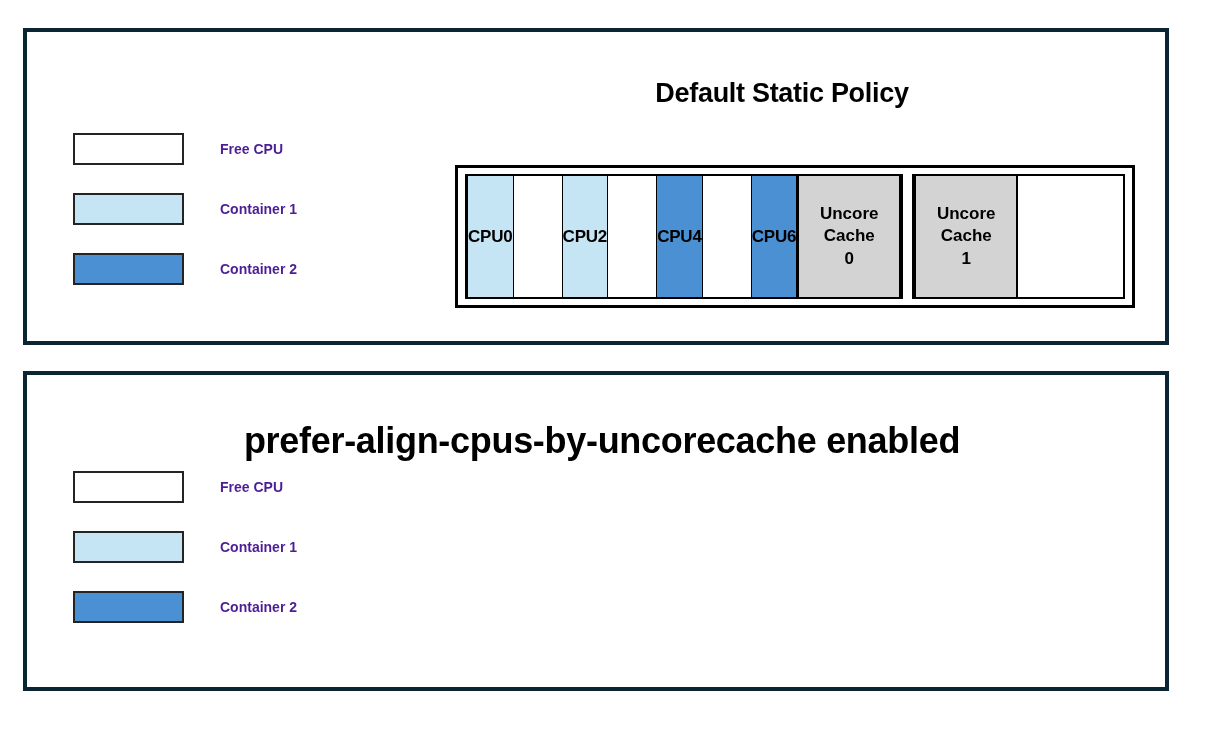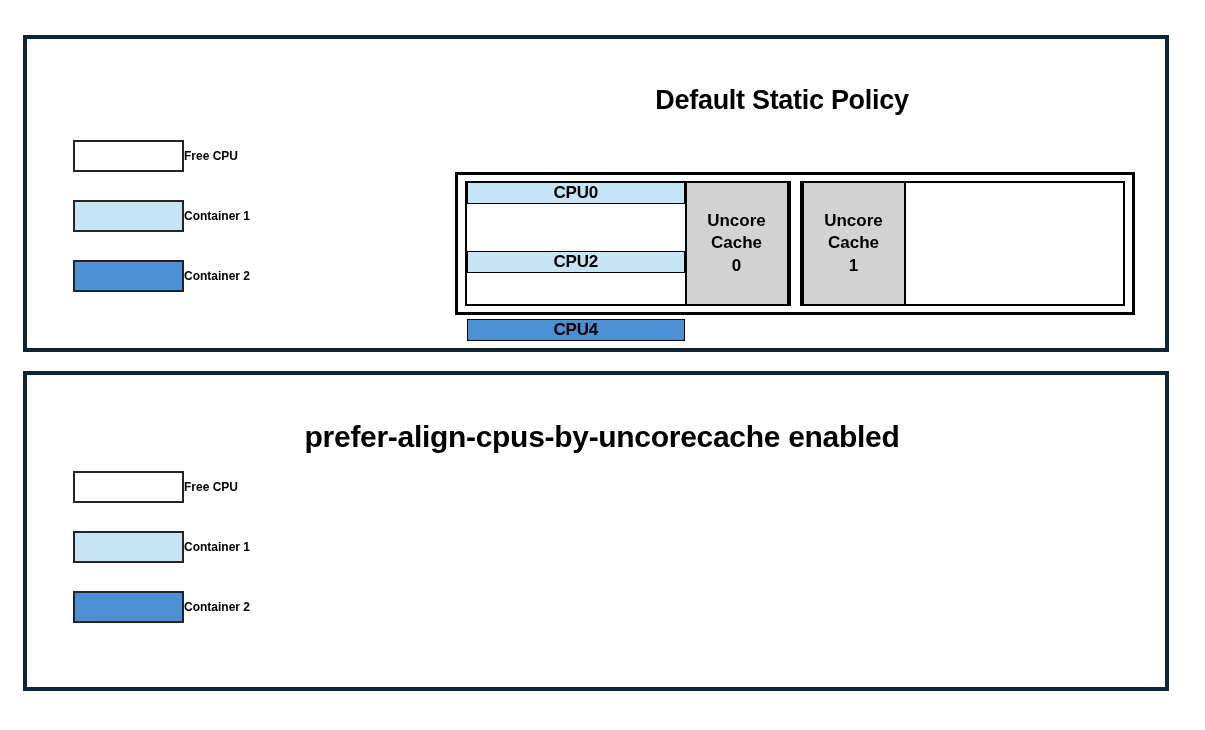--- a/index.html
+++ b/index.html
@@ -16,38 +16,38 @@
   }
 
   .panel {
     position: absolute;
     left: 23px;
     width: 1146px;
     border: 4px solid #0b2534;
     box-sizing: border-box;
     background: #ffffff;
   }
-  #panel-1 { top: 35px;  height: 317px; }
+  #panel-1 { top: 28px;  height: 317px; }
   #panel-2 { top: 371px; height: 320px; }
 
   .panel-title {
     position: absolute;
     text-align: center;
     font-weight: bold;
     color: #000000;
     white-space: nowrap;
     letter-spacing: -0.3px;
   }
   #title-1 {
     top: 46px; left: 405px; width: 700px;
     font-size: 27px;
   }
   #title-2 {
     top: 45px; left: 20px; width: 1110px;
-    font-size: 30px;
+    font-size: 36px;
   }
 
   
   .legend {
     position: absolute;
     left: 46px;
   }
   #legend-1 { top: 101px; }
   #legend-2 { top: 96px; }
 
@@ -64,23 +64,24 @@
     height: 32px;
     border: 2px solid #242424;
     box-sizing: border-box;
     flex: none;
   }
   .sw-free { background: #ffffff; }
   .sw-c1   { background: #c6e5f4; }
   .sw-c2   { background: #4a90d3; }
 
   .legend-label {
-    font-size: 12px;
-    font-weight: bold;
-    color: #000000;
+    margin-left: 36px;
+    font-size: 14px;
+    font-weight: bold;
+    color: #4c1d95;
     white-space: nowrap;
   }
 
   
   .cpu-diagram {
     position: absolute;
     border: 3px solid #000000;
     background: #ffffff;
     box-sizing: border-box;
     padding: 6px 7px;
@@ -91,21 +92,21 @@
 
   .cache-group {
     display: flex;
     border: 2px solid #000000;
     box-sizing: border-box;
     flex: 1 1 0;
   }
 
   .cpu-col {
     display: flex;
-    flex-direction: column;
+    flex-direction: row;
     flex: 1 1 0;
     min-width: 0;
     gap: 48px;
   }
 
   .cpu-cell {
     flex: 1 1 0;
     border: 1.5px solid #000000;
     box-sizing: border-box;
     display: flex;

